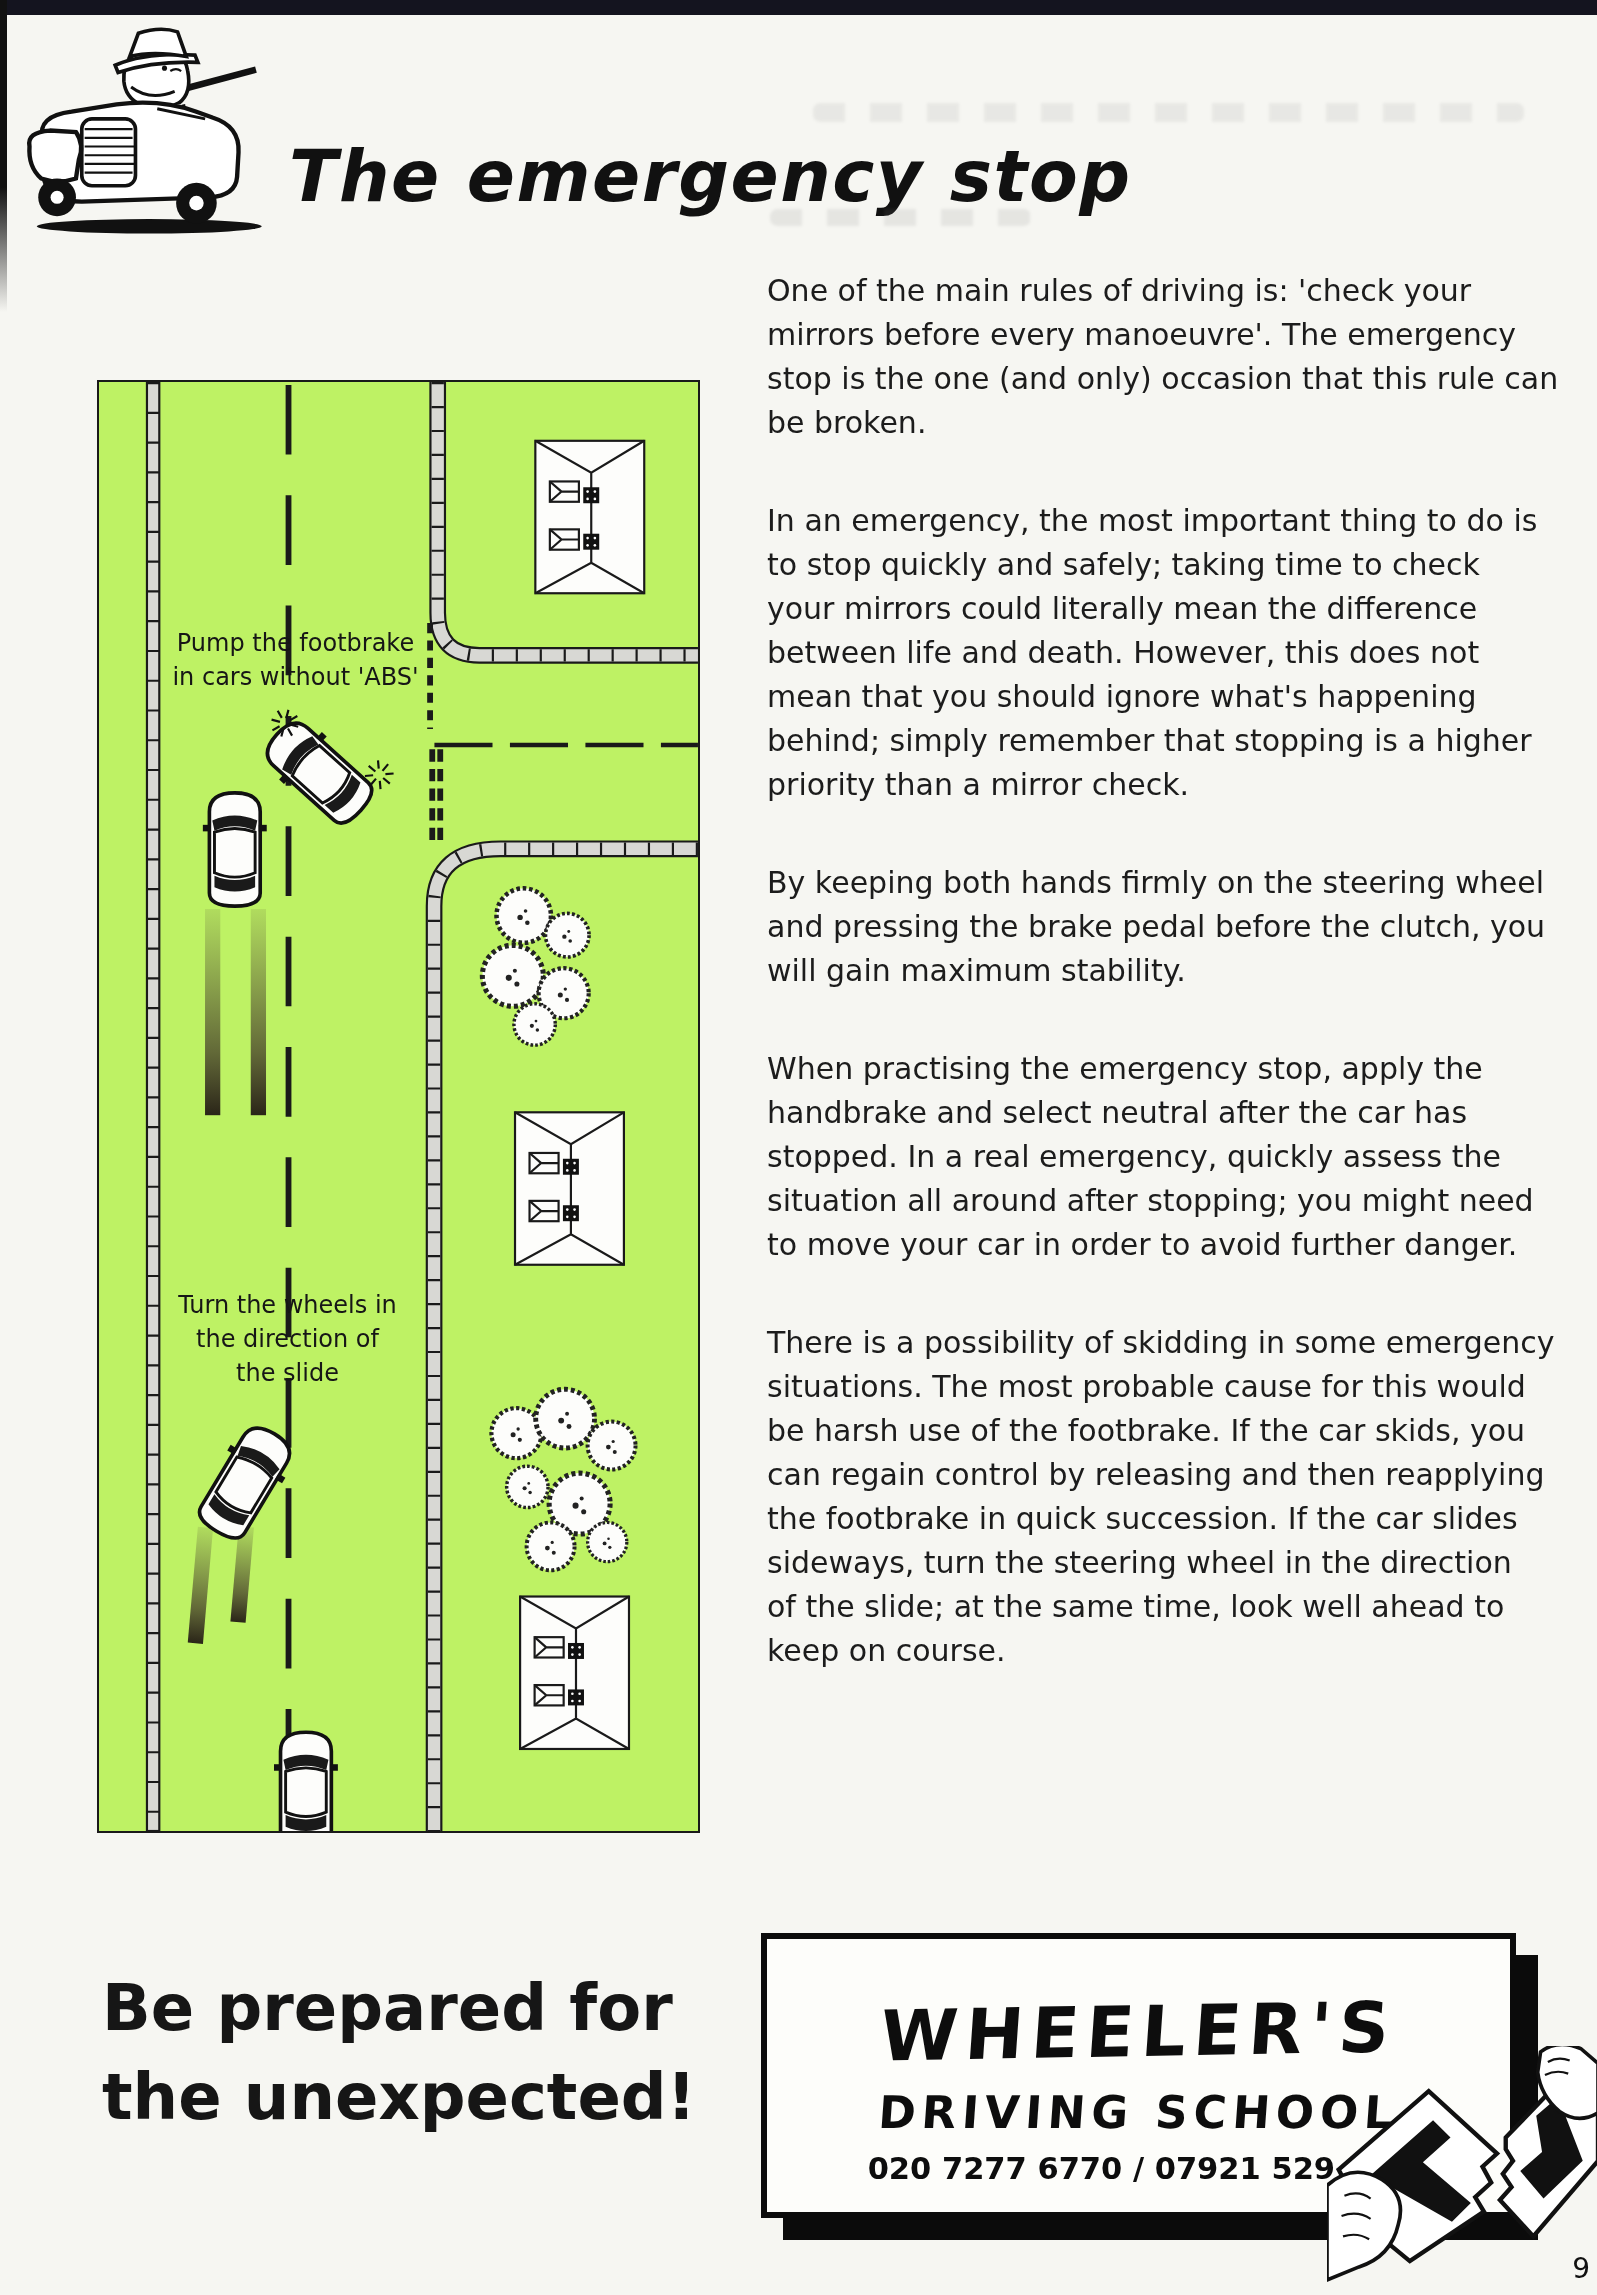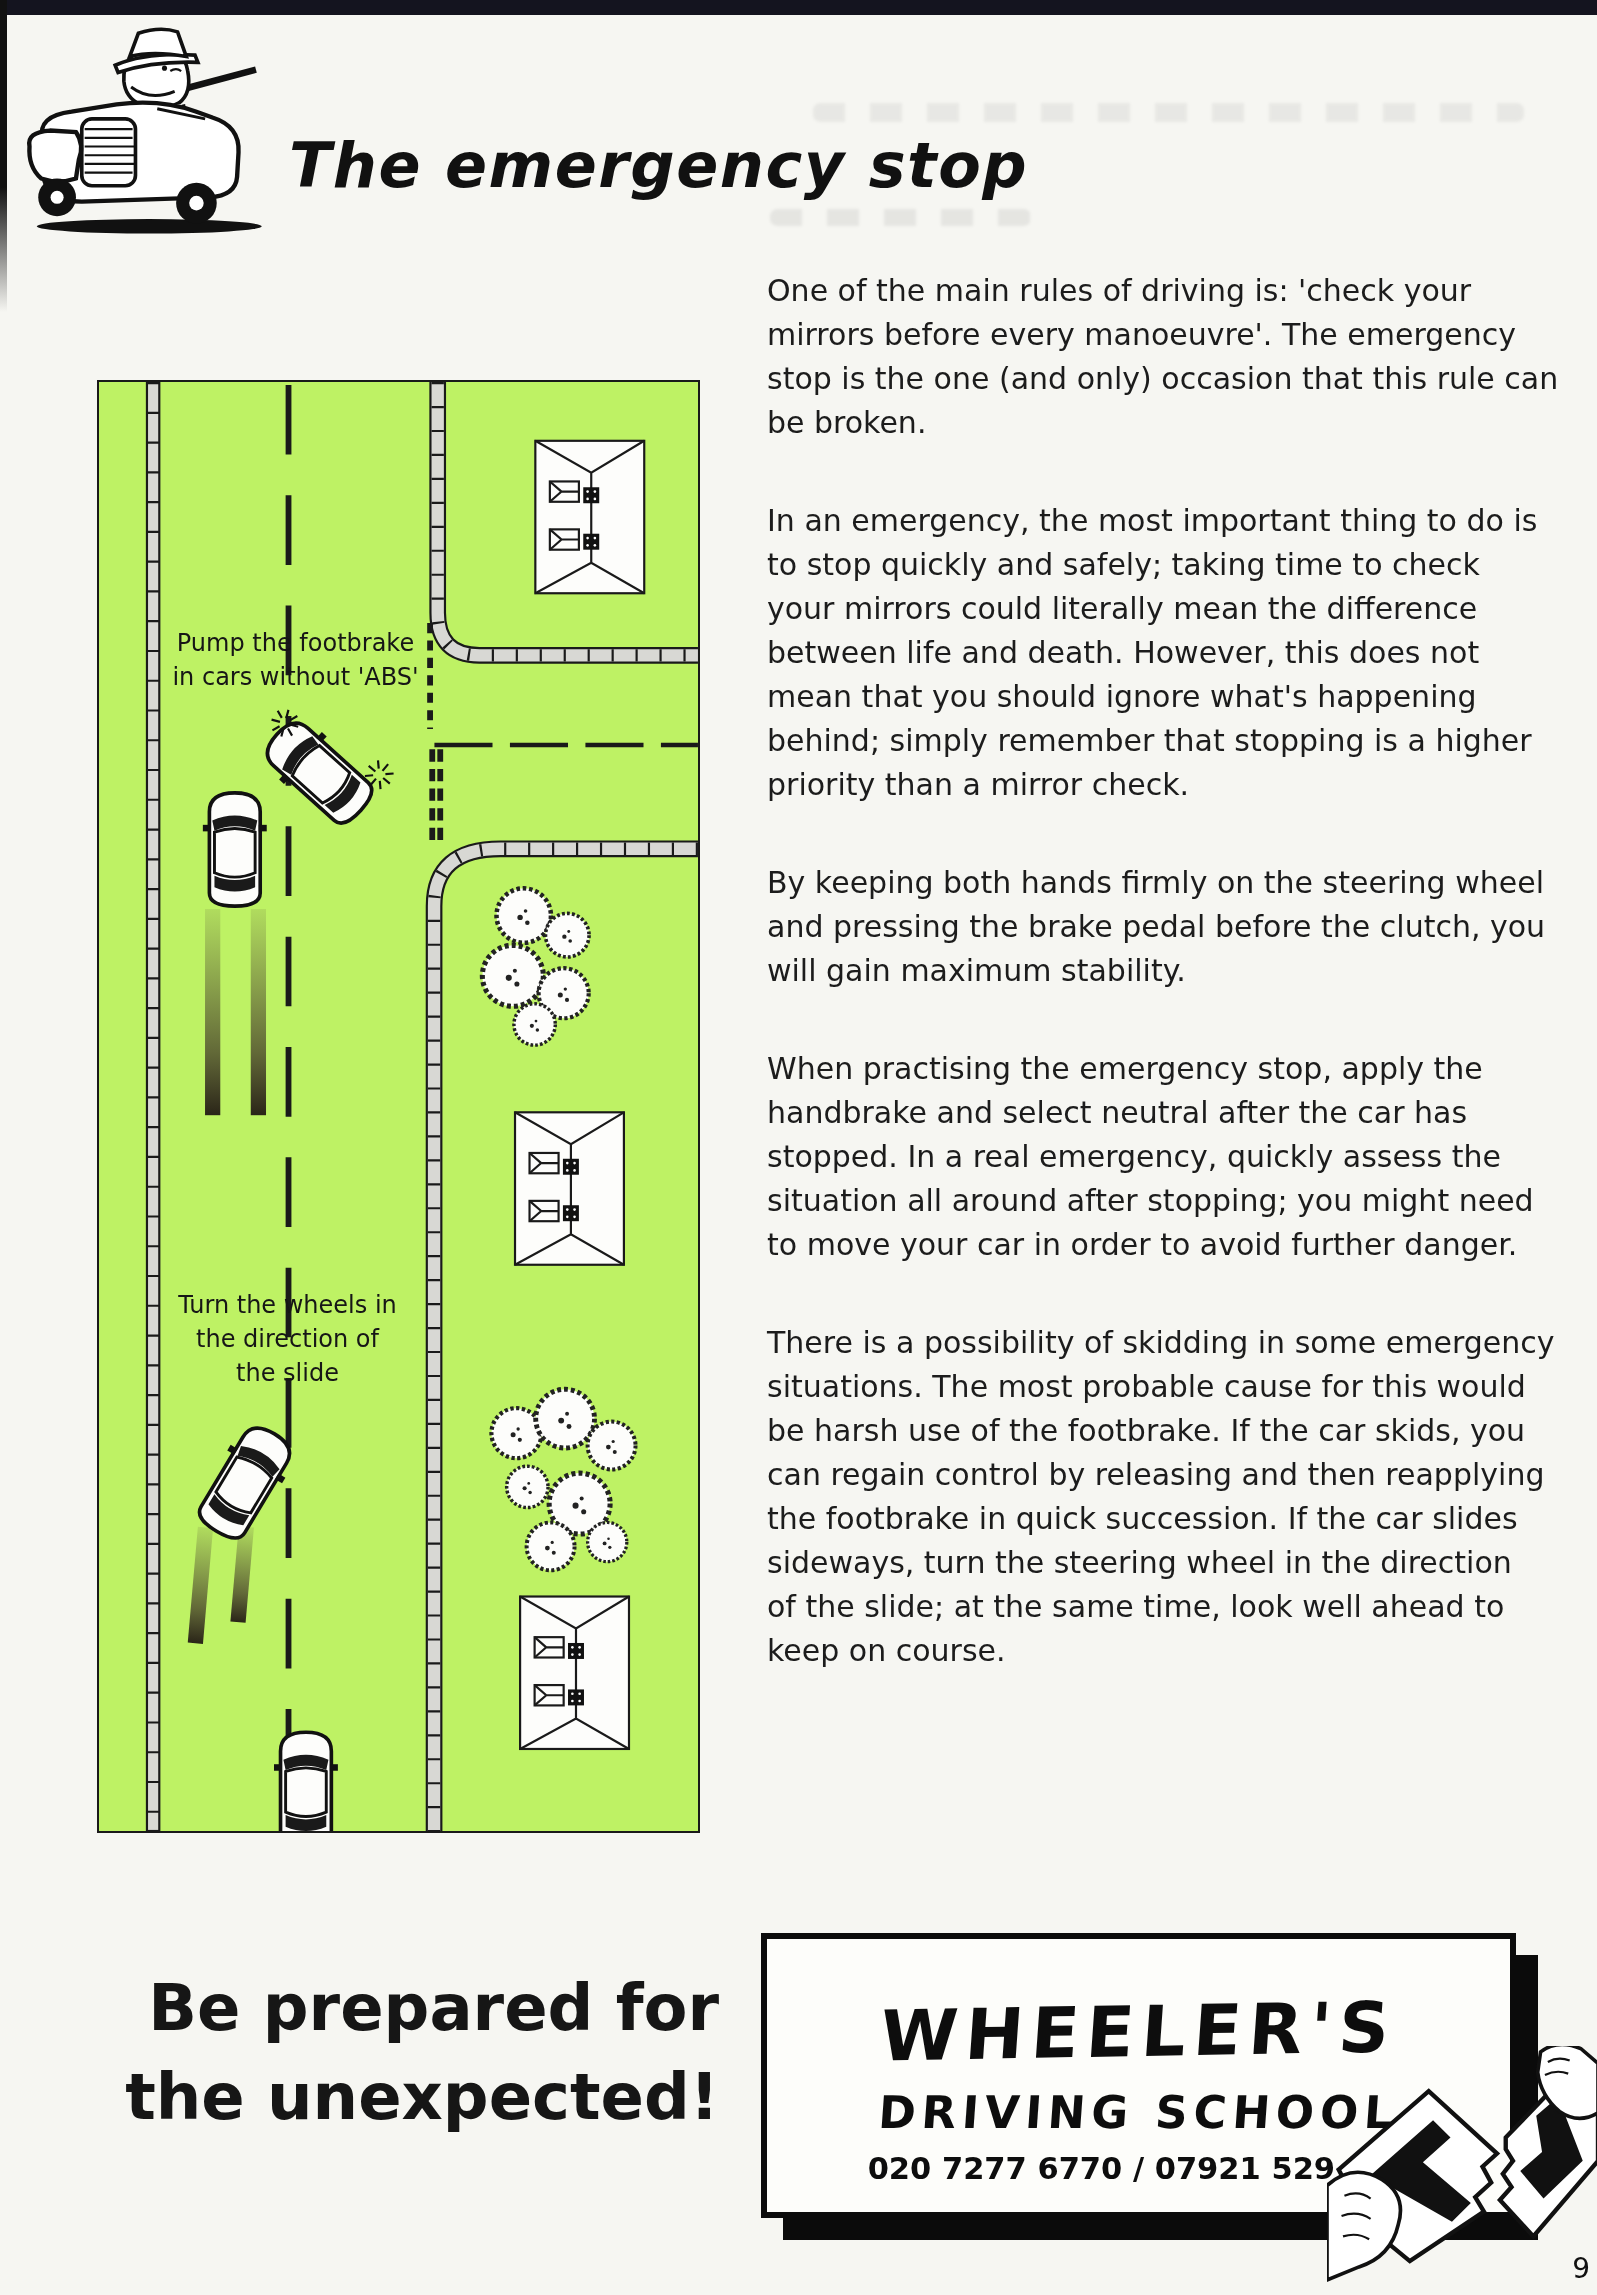--- a/index.html
+++ b/index.html
@@ -10,21 +10,21 @@
   }
   .preline{white-space:pre-line;}
   
   .topbar{position:absolute;left:0;top:0;width:1598px;height:14.5px;background:#14141f;}
   .leftedge{position:absolute;left:0;top:0;width:6.5px;height:312px;
     background:linear-gradient(#111 60%, rgba(17,17,17,0));}
   
   .cartoon{position:absolute;left:14.5px;top:23px;width:254px;height:218px;}
   .title{
     position:absolute;left:289px;top:87px;width:1016px;
-    font-size:62px;font-weight:bold;font-style:italic;letter-spacing:1.5px;color:#111;
+    font-size:71px;font-weight:bold;font-style:italic;letter-spacing:1.5px;color:#111;
   }
   .smudge{position:absolute;opacity:.11;border-radius:7.3px;filter:blur(1.5px);
     background:repeating-linear-gradient(90deg,#777 0 32px,transparent 32px 57px);}
   .s1{left:813px;top:103px;width:711px;height:19px;}
   .s2{left:770px;top:209px;width:261px;height:17.4px;opacity:.13;}
   
   .diagram{
     position:absolute;left:97px;top:380px;width:599px;height:1449px;
     border:2.2px solid #1a1a1a;background:#bef264;box-sizing:content-box;
   }
@@ -34,21 +34,21 @@
     color:#161616;font-weight:500;
   }
   .l1{left:73px;top:244px;width:247px;}
   .l2{left:65px;top:906px;width:247px;}
   
   .article{position:absolute;left:767px;top:269px;width:820px;}
   .article p{margin:0 0 54px 0;font-size:30px;line-height:44px;}
   .article p.bold{font-weight:bold;word-spacing:5.8px;}
   
   .slogan{
-    position:absolute;left:102px;top:1964px;width:617px;text-align:right;
+    position:absolute;left:102px;top:1964px;width:617px;text-align:left;
     font-size:64px;line-height:89px;font-weight:600;color:#161616;
   }
   .adbox{
     position:absolute;left:761px;top:1933px;width:755px;height:285px;
     border:6.5px solid #0b0b0b;background:#fdfdfa;z-index:1;
     box-shadow:22px 22px 0 0 #0b0b0b;text-align:center;box-sizing:border-box;
   }
   .adname{
     margin-top:52px;font-size:70px;font-weight:bold;letter-spacing:7.3px;
     transform:skewX(-5deg) rotate(-1deg);color:#0d0d0d;

